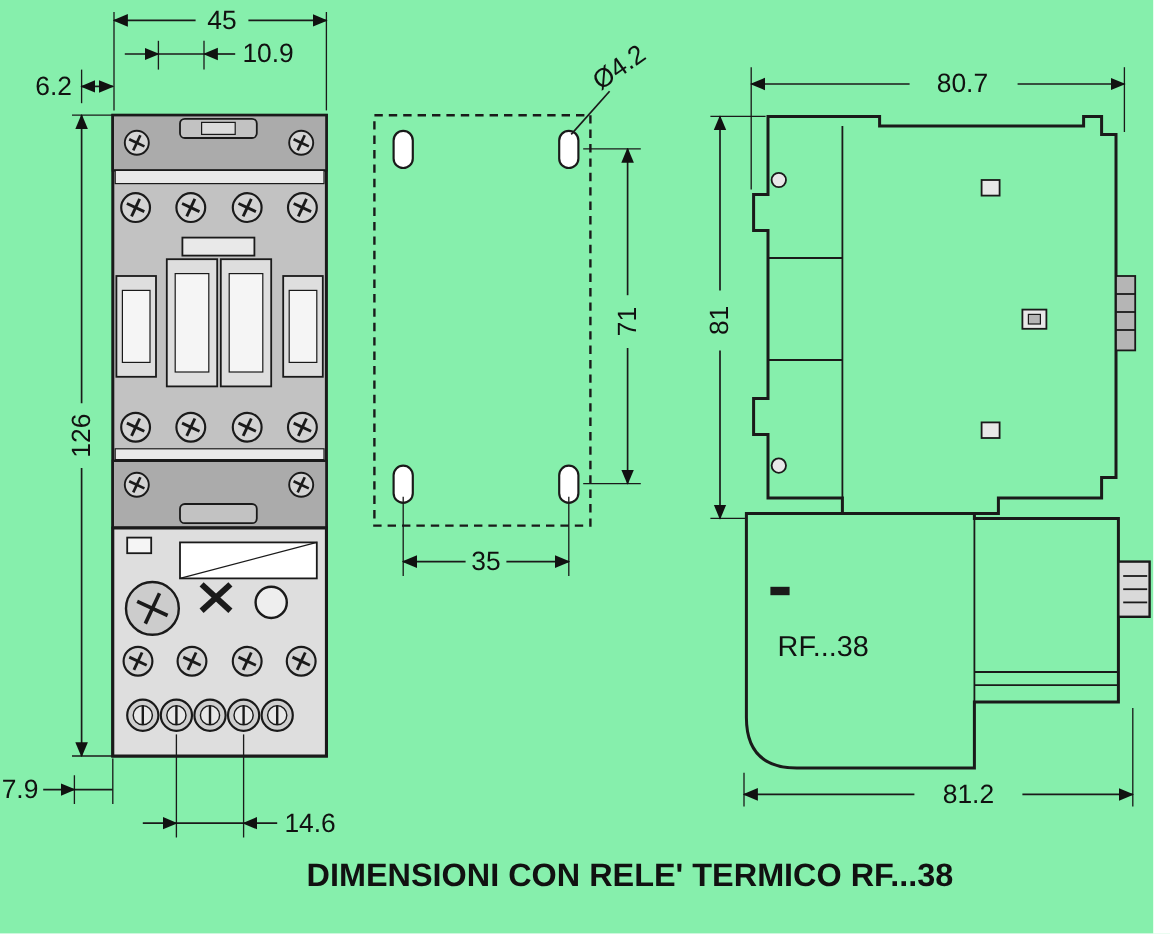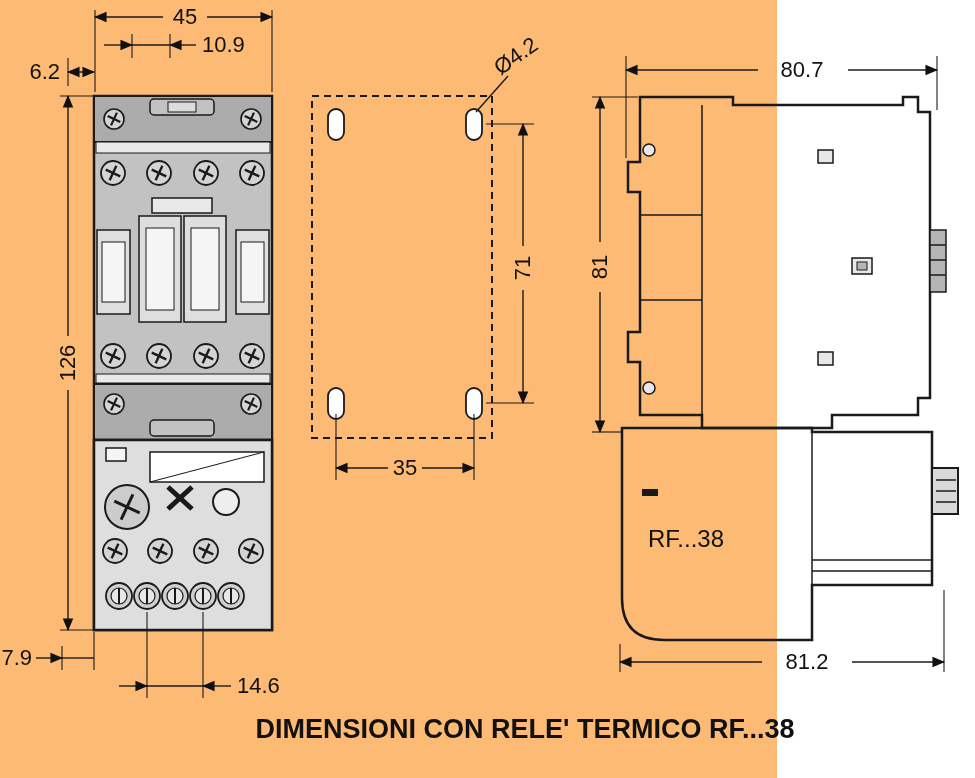--- a/index.html
+++ b/index.html
@@ -1,16 +1,16 @@
 <!DOCTYPE html>
 <html><head>
 <meta charset="utf-8">
 <style>
   html,body{margin:0;padding:0;background:#ffffff;}
-  .page{width:777px;height:778px;position:relative;background:#fdba74;font-family:"Liberation Sans",sans-serif;}
+  .page{width:961px;height:778px;position:relative;background:#86efac;font-family:"Liberation Sans",sans-serif;}
   svg{display:block;}
   text{font-family:"Liberation Sans",sans-serif;fill:#111;}
   .dimtxt{font-size:22px;}
   .caption{font-size:27px;font-weight:bold;}
   .rflabel{font-size:24px;}
   .outline{fill:none;stroke:#1a1a1a;stroke-width:2.5;}
   .detail{stroke:#1a1a1a;stroke-width:1.5;}
   .dimline{stroke:#1a1a1a;stroke-width:1.4;fill:none;}
   .extline{stroke:#1a1a1a;stroke-width:1.1;fill:none;}
 </style>

